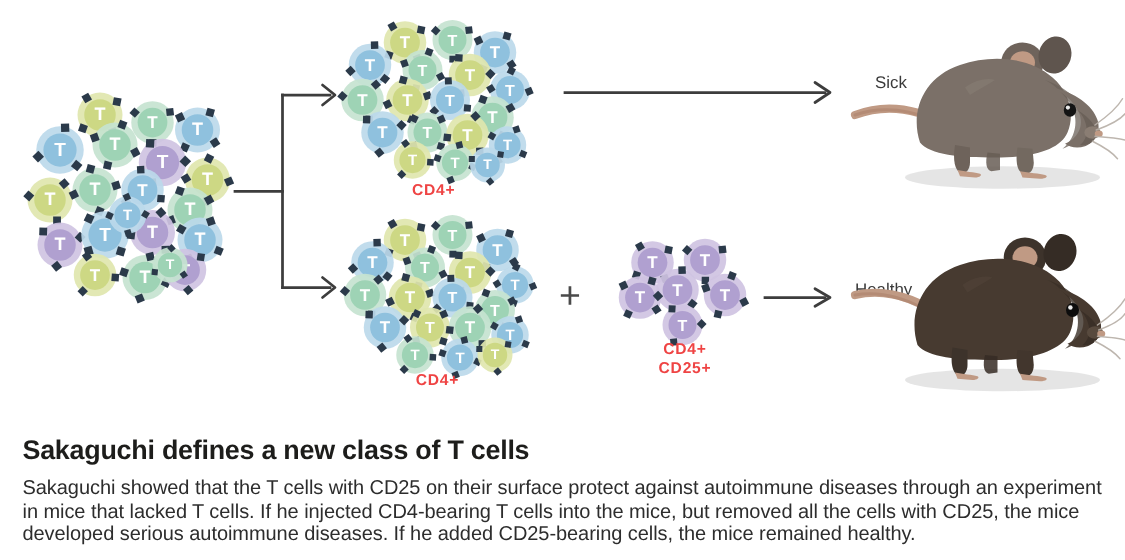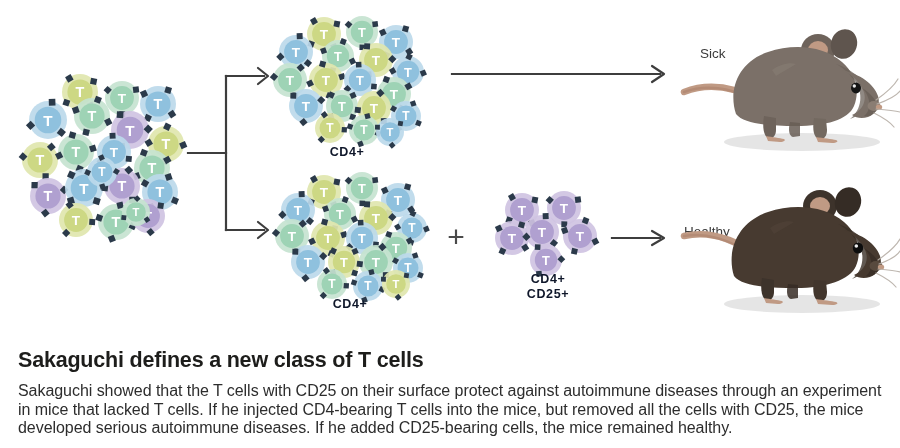--- a/index.html
+++ b/index.html
@@ -12,21 +12,21 @@
   }
   #stage{position:absolute;left:0;top:0;width:900px;height:448px;}
 
   .cellgroup{position:absolute;}
   .cellgroup svg{display:block;overflow:visible;}
 
   .grouplabel{
     position:absolute;
     font-size:12.5px;
     font-weight:bold;
-    color:#0f172a;
+    color:#ef4444;
     letter-spacing:.6px;
     text-align:center;
     white-space:nowrap;
     transform:translateX(-50%);
     line-height:15px;
   }
 
   .outcomelabel{
     position:absolute;
     font-size:13.5px;
@@ -527,21 +527,21 @@
   <div class="grouplabel" style="left:548px;top:272px;">
     <div>CD4+</div>
     <div>CD25+</div>
   </div>
 
   <svg class="arrowsvg" style="left:612px;top:228px;" width="60" height="20" viewBox="0 0 60 20">
     <line x1="0" y1="10" x2="48" y2="10" stroke="#3d3d3d" stroke-width="2.2" stroke-linecap="square"></line>
     <path d="M40,3 L52,10 L40,17" stroke="#3d3d3d" stroke-width="2.2" fill="none" stroke-linecap="round" stroke-linejoin="round"></path>
   </svg>
 
-  <div class="outcomelabel" style="left:700px;top:46px;">Sick</div>
+  <div class="outcomelabel" style="left:700px;top:58px;">Sick</div>
   <div class="outcomelabel" style="left:684px;top:224px;">Healthy</div>
 
   <div class="mouse" style="left:676px;top:18px;">
     <svg width="224" height="140" viewBox="0 0 224 140">
       <ellipse cx="126" cy="124" rx="78" ry="9" fill="#000" opacity="0.10"></ellipse>
       <path d="M8,74 C34,64 60,70 82,82 C96,90 106,96 116,99" stroke="#c09a84" stroke-width="6.5" fill="none" stroke-linecap="round"></path>
       <path d="M8,74 C30,66 54,70 74,80" stroke="#a9806a" stroke-width="2.4" fill="none" stroke-linecap="round" opacity="0.55"></path>
       <ellipse cx="142" cy="32" rx="17" ry="16" fill="#6e635b"></ellipse>
       <ellipse cx="142" cy="32" rx="10" ry="9" fill="#c09a84"></ellipse>
       <ellipse cx="168" cy="26" rx="13" ry="15" fill="#5f554e" transform="rotate(18 168 26)"></ellipse>

